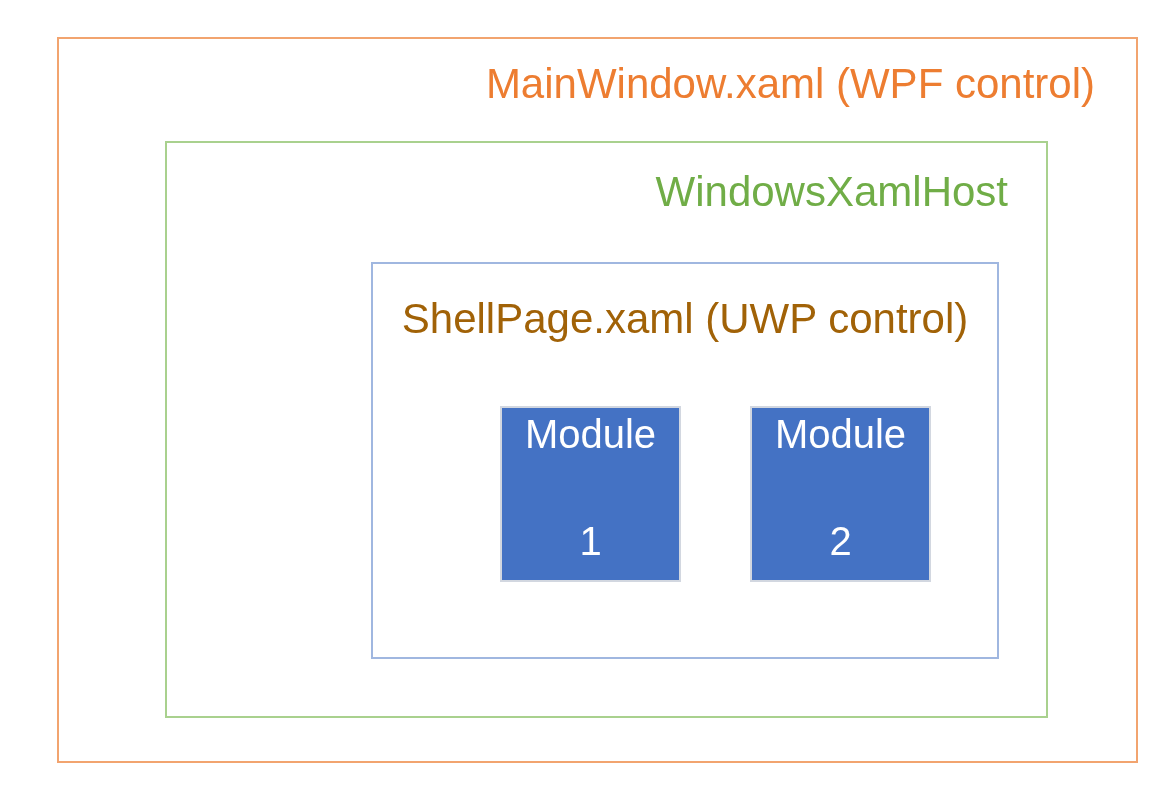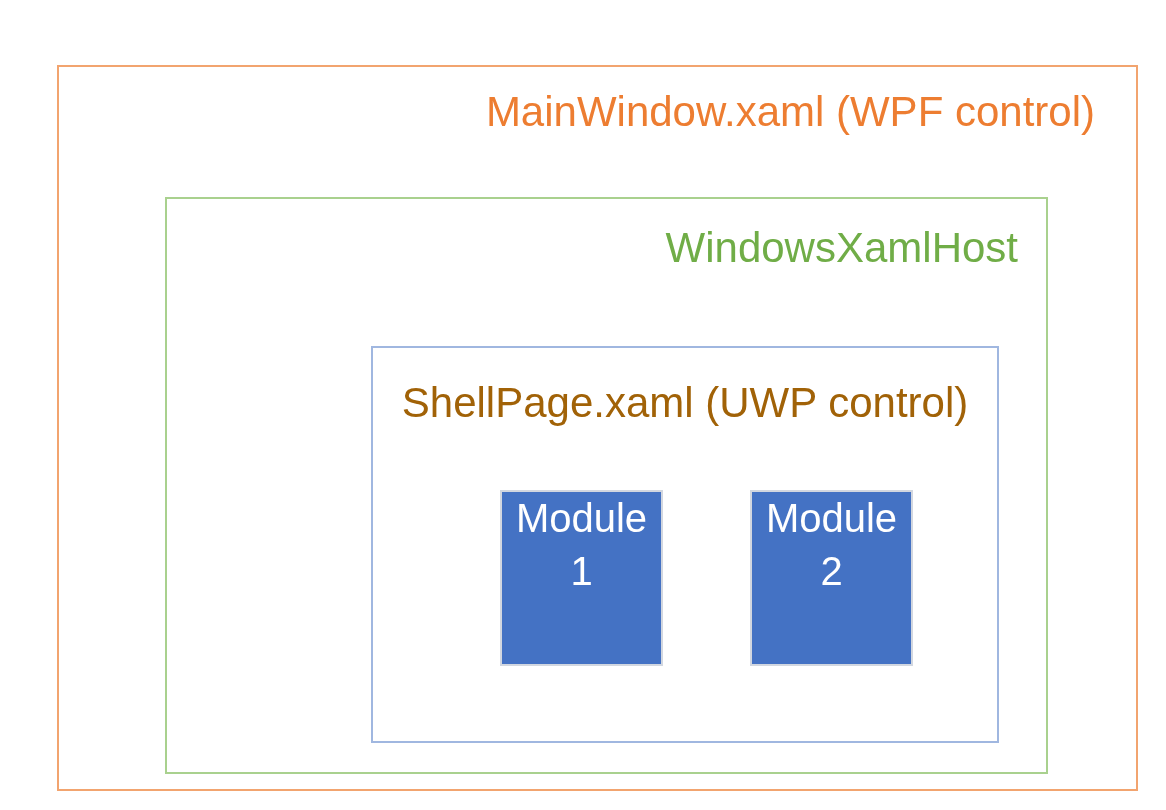--- a/index.html
+++ b/index.html
@@ -13,47 +13,46 @@
     height: 810px;
     background: #ffffff;
     font-family: "Liberation Sans", sans-serif;
     overflow: hidden;
   }
   .box {
     position: absolute;
     box-sizing: border-box;
     border: 2px solid transparent;
     background: transparent;
-    margin-top: 28px;
   }
   .box-label {
     position: absolute;
     font-size: 42px;
     line-height: 1;
     white-space: nowrap;
   }
   #main-window-box { left: 57px; top: 37px; width: 1081px; height: 726px; }
   #main-window-label { top: 24px; right: 41px; }
 
   #xaml-host-box { left: 106px; top: 102px; width: 883px; height: 577px; }
-  #xaml-host-label { top: 28px; right: 28px; }
+  #xaml-host-label { top: 28px; right: 38px; }
 
   #shell-page-box { left: 204px; top: 119px; width: 628px; height: 397px; }
   #shell-page-label { top: 34px; left: 0; width: 100%; text-align: center; }
 
   .module {
     position: absolute;
-    width: 163px;
+    width: 181px;
     height: 176px;
     box-sizing: border-box;
     border: 2px solid transparent;
     display: flex;
     flex-direction: column;
     align-items: center;
-    justify-content: flex-start;
+    justify-content: space-between;
     padding-bottom: 12px;
     text-align: center;
   }
   #module-1 { left: 127px; top: 142px; }
   #module-2 { left: 377px; top: 142px; }
   .module-line {
     font-size: 40px;
     line-height: 53px;
     white-space: nowrap;
   }

